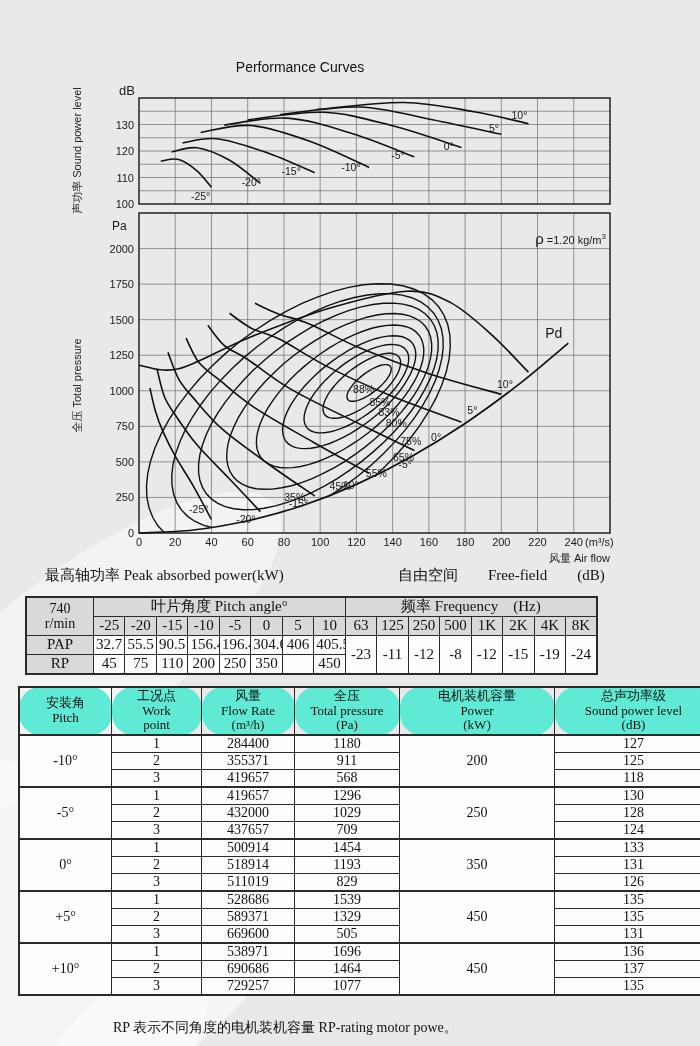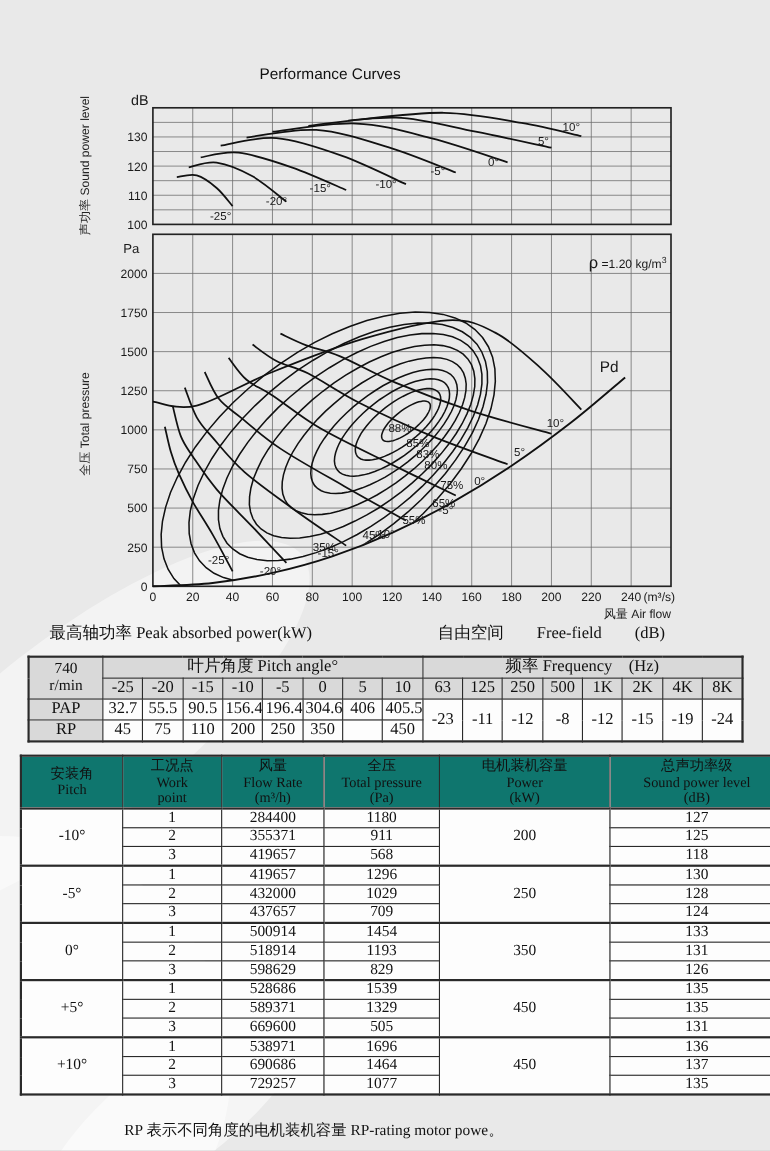--- a/index.html
+++ b/index.html
@@ -17,27 +17,27 @@
   #ylab-sound{width:150px;left:2px;top:143px;}
   #ylab-press{width:160px;left:-3px;top:378px;}
   svg{position:absolute;z-index:1;overflow:visible;}
   #chart-sound{left:60px;top:86px;}
   #chart-main{left:60px;top:206px;}
   #peak-power{left:45px;top:566px;font-size:15px;}
   #free-field{left:398px;top:566px;width:250px;font-size:15px;}
   table{border-collapse:collapse;position:absolute;z-index:1;table-layout:fixed;}
   td,th{border:1px solid #2a2a2a;text-align:center;vertical-align:middle;padding:0 2px;
         font-weight:normal;overflow:hidden;}
-  #power-table{left:25px;top:596px;width:651px;font-size:15px;}
+  #power-table{left:25px;top:596px;width:573px;font-size:15px;}
   #power-table td{height:18px;line-height:1.05;}
   #power-table .hdr,#power-table .corner{background:#d9d9d9;}
   #power-table td:not(.hdr):not(.corner){background:#fdfdfd;}
   #power-table .corner{font-size:14px;}
   #op-table{left:18px;top:686px;width:663px;font-size:14px;}
-  #op-table th{background:#0f766e;font-size:13px;line-height:1.15;height:46px;}
+  #op-table th{background:#5eead4;font-size:13px;line-height:1.15;height:46px;border-radius:21px;}
   #op-table td{background:#fdfdfd;height:16px;line-height:1;}
   #op-table tr.gsep td{border-top:2px solid #2a2a2a;}
   table{border:2px solid #2a2a2a;}
   #remark1{left:30px;top:1000px;font-size:14px;}
   #remark2{left:113px;top:1019px;font-size:14px;}
 </style>
 </head>
 <body>
 
 <div id="page">
@@ -305,21 +305,21 @@
           <td>133</td>
         </tr>
         <tr>
           <td>2</td>
           <td>518914</td>
           <td>1193</td>
           <td>131</td>
         </tr>
         <tr>
           <td>3</td>
-          <td>598629</td>
+          <td>511019</td>
           <td>829</td>
           <td>126</td>
         </tr>
         <tr class="gsep">
           <td rowspan="3">+5°</td>
           <td>1</td>
           <td>528686</td>
           <td>1539</td>
           <td rowspan="3">450</td>
           <td>135</td>

